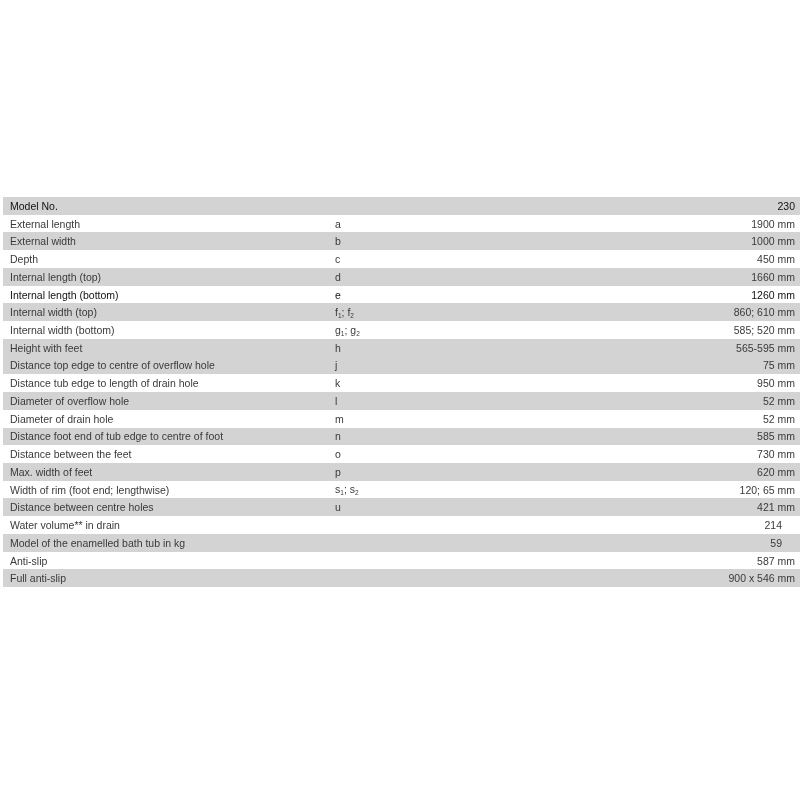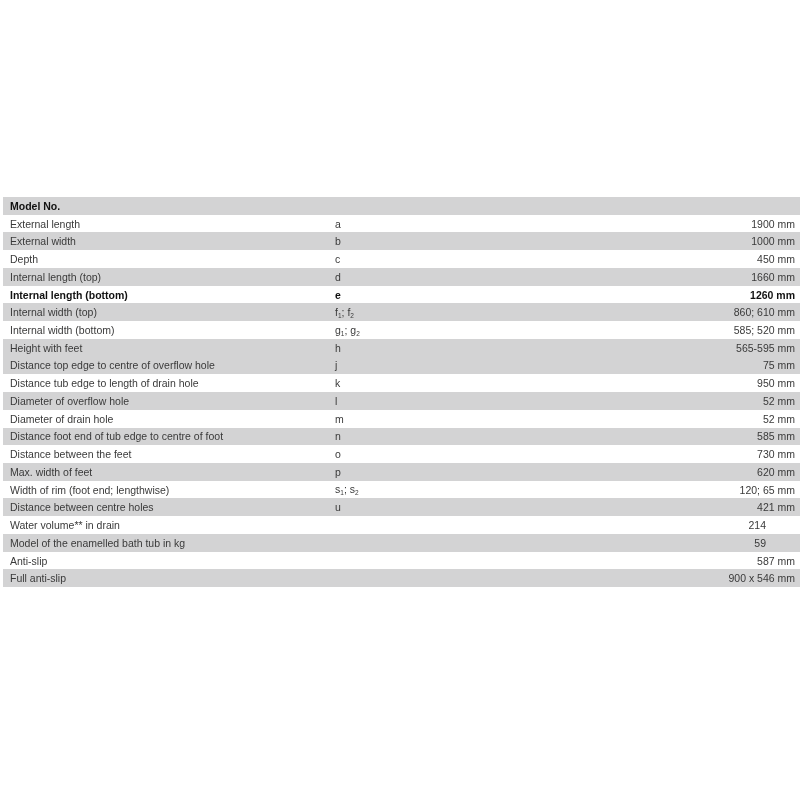--- a/index.html
+++ b/index.html
@@ -23,55 +23,56 @@
     }
     .row {
       height: 17.74px;
       display: flex;
       align-items: center;
       font-size: 10.5px;
       box-sizing: border-box;
     }
     .row.shaded { background: #d3d3d4; }
     .row.plain { background: #ffffff; align-items: center; }
-    .row.bold { font-weight: bold; color: #111111; }
+    .row.bold { font-weight: normal; color: #111111; }
     .cell-label {
       width: 332px;
       padding-left: 7px;
       white-space: nowrap;
       box-sizing: border-box;
     }
     .cell-symbol {
       width: 100px;
       padding-left: 0px;
       white-space: nowrap;
     }
     .cell-value {
       flex: 1;
       text-align: right;
       padding-right: 5px;
       white-space: nowrap;
     }
     .cell-value.center-ish {
       text-align: right;
-      padding-right: 34px;
+      padding-right: 18px;
     }
     .sym sub {
       font-size: 6.5px;
       vertical-align: -2px;
     }
   </style>
 </head>
 <body>
 
 <div class="spec-table">
 
   <div class="row shaded bold">
     <div class="cell-label">Model No.</div>
     <div class="cell-symbol"></div>
+    <div class="cell-value">230</div>
   </div>
 
   <div class="row plain">
     <div class="cell-label">External length</div>
     <div class="cell-symbol">a</div>
     <div class="cell-value">1900 mm</div>
   </div>
 
   <div class="row shaded">
     <div class="cell-label">External width</div>

